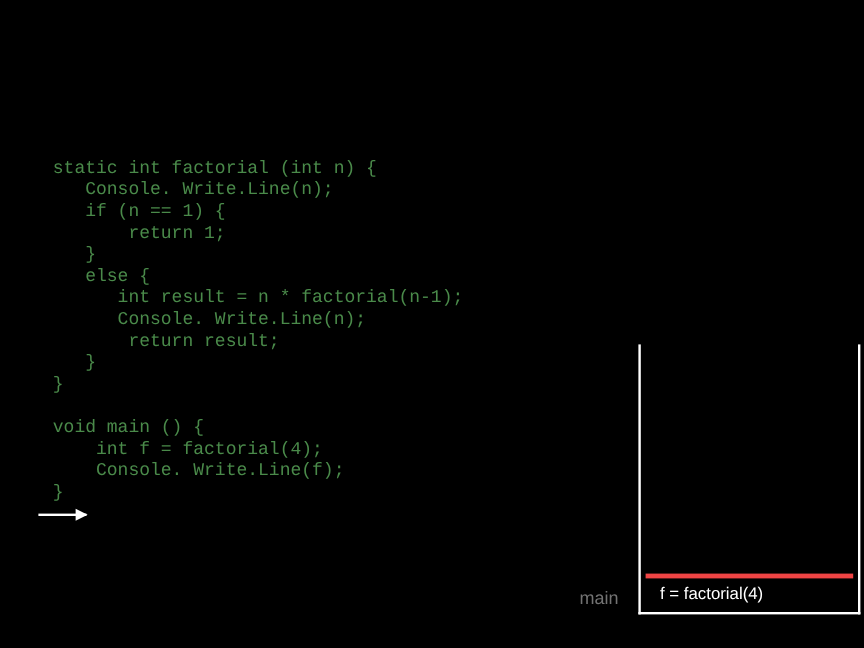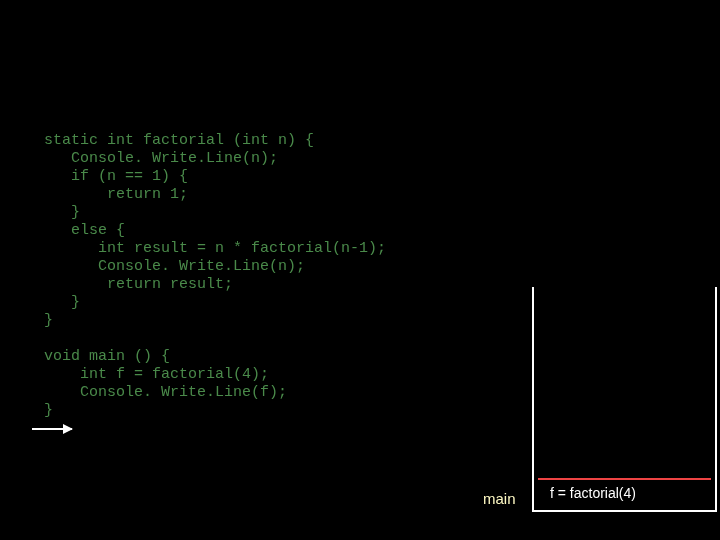--- a/index.html
+++ b/index.html
@@ -48,35 +48,35 @@
     border: 2px solid #fff;
     border-top: none;
     background: #000;
   }
   .stack-frame {
     position: absolute;
     bottom: 0;
     left: 0;
     right: 0;
     height: 28px;
-    border-top: 2px solid #ef4444;
+    border-top: 4px solid #ef4444;
     display: flex;
     align-items: center;
     padding-left: 8px;
     font-family: Arial, sans-serif;
     font-size: 14px;
     color: #fff;
   }
   .stack-label {
     position: absolute;
     left: 471px;
     top: 478px;
     font-family: Arial, sans-serif;
     font-size: 15px;
-    color: #fef9c3;
+    color: #737373;
   }
 </style>
 </head>
 <body>
 
 <div class="code-area">static int factorial (int n) {
    Console. Write.Line(n);
    if (n == 1) {
        return 1;
    }

